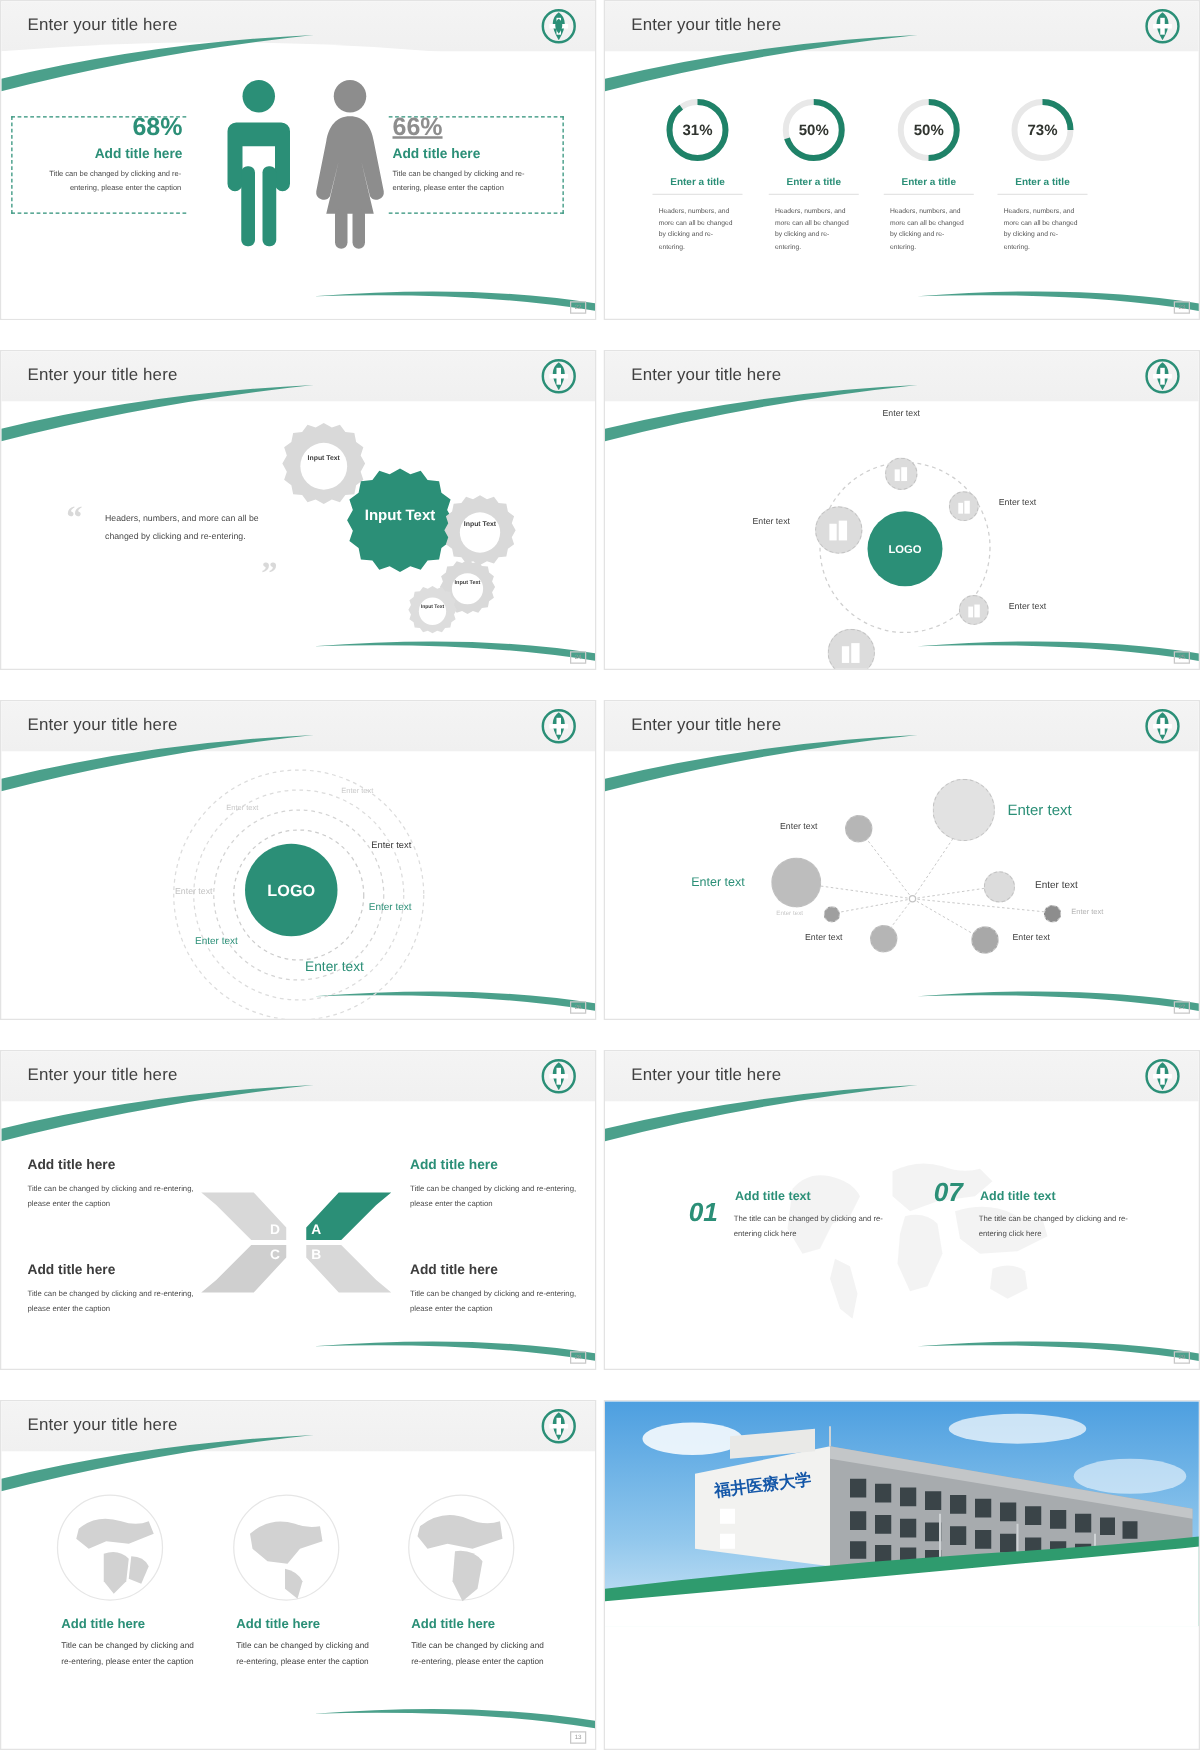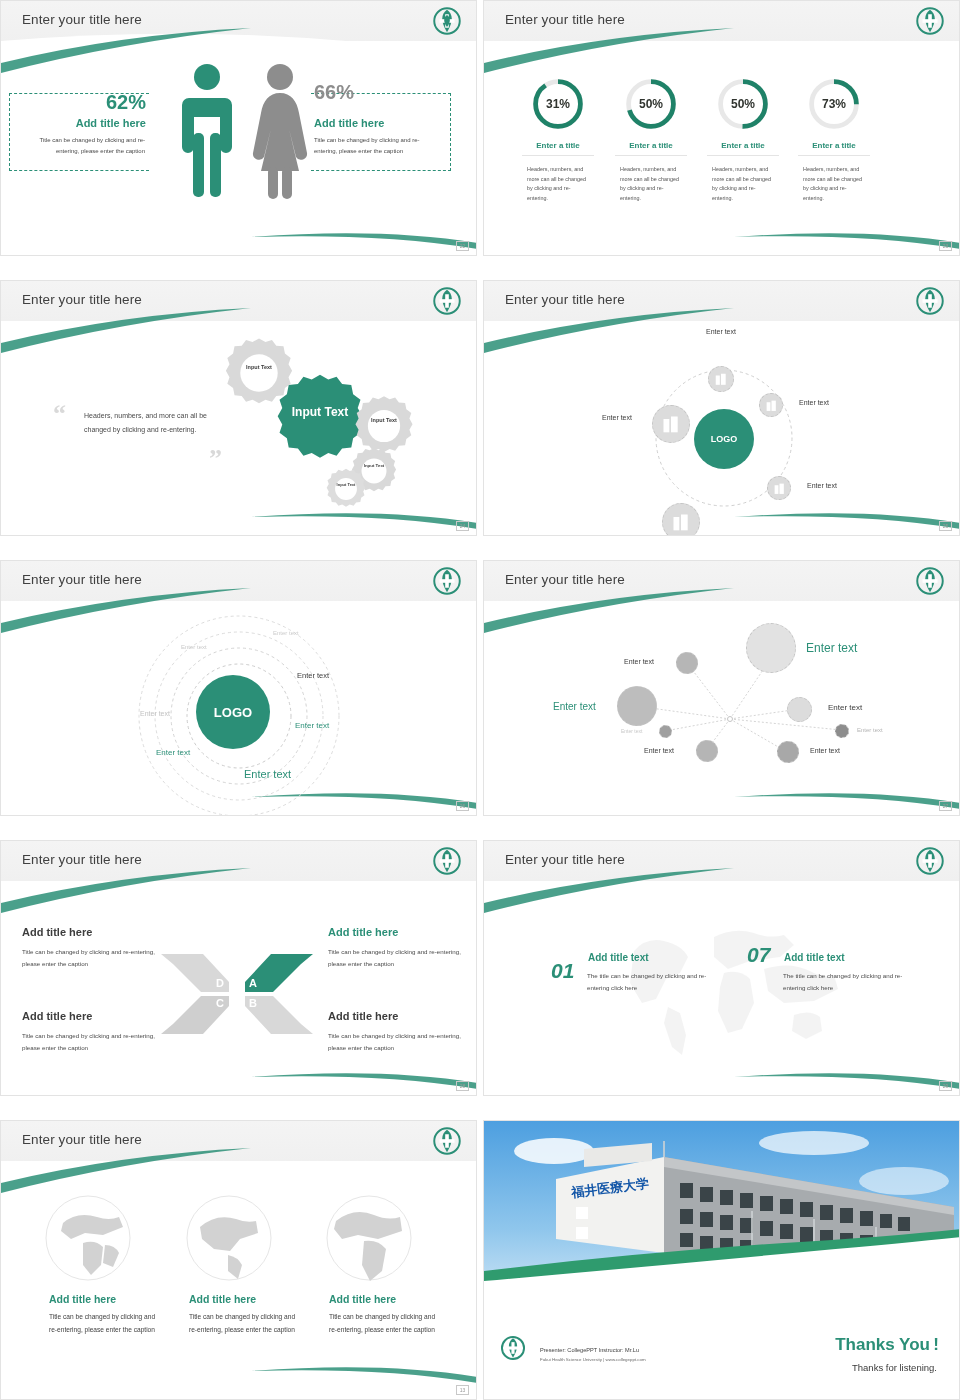--- a/index.html
+++ b/index.html
@@ -113,25 +113,25 @@
     </svg>
     <svg class="swoosh" viewBox="0 0 477 256">
       <path d="M0 256 L0 40 Q240 20 477 55 L477 256 Z" fill="#ffffff"></path>
       <path d="M0 62 Q120 33 250 27 Q120 41 0 72 Z" fill="#2b8f77" opacity=".85"></path>
       <path d="M477 242 Q380 226 250 236 Q380 232 477 248 Z" fill="#2b8f77" opacity=".85"></path>
     </svg>
     <div class="body">
       <div class="dashbox" style="left:8px;top:52px;width:140px;height:78px;border-right:none;"></div>
       <div class="dashbox" style="left:310px;top:52px;width:140px;height:78px;border-left:none;"></div>
 
-      <div class="s1-pct g" style="left:63px;top:50px;width:82px;text-align:right;">62%</div>
+      <div class="s1-pct g" style="left:63px;top:50px;width:82px;text-align:right;">68%</div>
       <div class="s1-h g" style="left:35px;top:76px;width:110px;text-align:right;">Add title here</div>
       <div class="s1-p" style="left:22px;top:94px;text-align:right;">Title can be changed by clicking and re-entering, please enter the caption</div>
 
-      <div class="s1-pct gray" style="left:313px;top:40px;">66%</div>
+      <div class="s1-pct gray" style="left:313px;top:50px;text-decoration:underline;">66%</div>
       <div class="s1-h g" style="left:313px;top:76px;">Add title here</div>
       <div class="s1-p" style="left:313px;top:94px;">Title can be changed by clicking and re-entering, please enter the caption</div>
 
       <svg style="position:absolute;left:176px;top:20px;" width="60" height="140" viewBox="0 0 60 140">
         <circle cx="30" cy="16" r="13" fill="#2b8f77"></circle>
         <path d="M12 37 h36 a7 7 0 0 1 7 7 v42 a6 6 0 0 1 -12 0 v-30 h-26 v30 a6 6 0 0 1 -12 0 v-42 a7 7 0 0 1 7 -7 z" fill="#2b8f77"></path>
         <rect x="16" y="72" width="11" height="64" rx="5" fill="#2b8f77"></rect>
         <rect x="33" y="72" width="11" height="64" rx="5" fill="#2b8f77"></rect>
       </svg>
       <svg style="position:absolute;left:248px;top:20px;" width="62" height="140" viewBox="0 0 62 140">
@@ -590,28 +590,16 @@
           <line x1="268" y1="90" x2="268" y2="150"></line>
             <line x1="330" y1="98" x2="330" y2="152"></line>
           <line x1="392" y1="106" x2="392" y2="154"></line>
             <line x1="180" y1="20" x2="180" y2="36"></line>
         </g>
 
         <path d="M0 150 Q150 132 300 122 Q400 116 477 108 L477 180 L0 180 Z" fill="#2f9b6e"></path>
         <path d="M0 160 Q160 146 330 130 Q420 122 477 116 L477 180 L0 180 Z" fill="#ffffff"></path>
       </svg>
     </div>
-    <div class="body" style="top:180px;bottom:0;">
-      <svg style="position:absolute;left:16px;top:34px;" width="26" height="26" viewBox="0 0 40 40">
-        <circle cx="20" cy="20" r="17" fill="none" stroke="#2b8f77" stroke-width="3"></circle>
-        <path d="M20 5 C12 11,11 20,20 35 C29 20,28 11,20 5 Z" fill="#2b8f77"></path>
-        <rect x="17.6" y="11" width="4.8" height="18" fill="#ffffff"></rect>
-        <rect x="10" y="17.6" width="20" height="4.8" fill="#ffffff"></rect>
-      </svg>
-      <div class="pres1" style="bottom:46px;">Presenter: CollegePPT   Instructor: Mr.Lu</div>
-      <div class="pres2" style="bottom:37px;">Fukui Health Science University  |  www.collegeppt.com</div>
-      <div class="thanks" style="bottom:44px;">Thanks You !</div>
-      <div class="thanks-sub" style="bottom:26px;">Thanks for listening.</div>
-    </div>
 
   </div>
 
 </div>
 
 </body></html>

